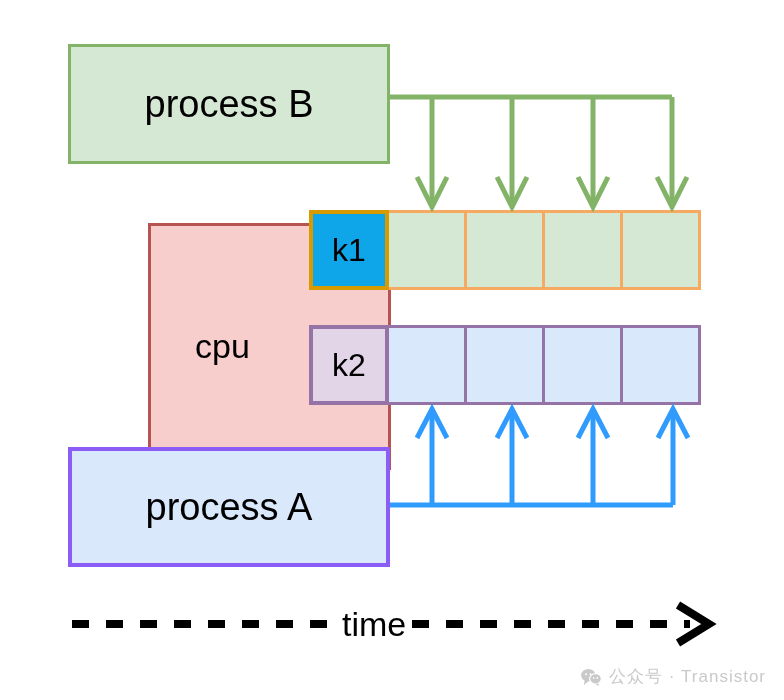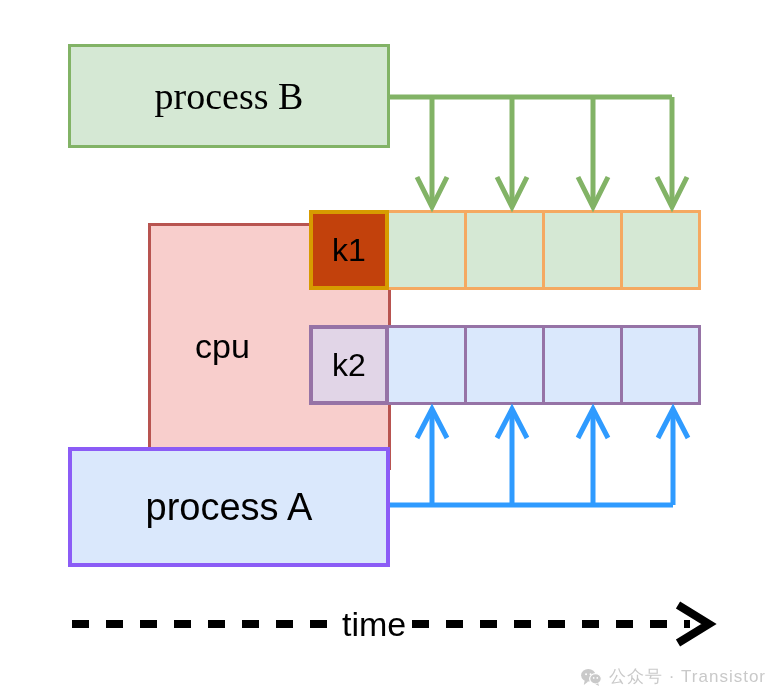--- a/index.html
+++ b/index.html
@@ -19,45 +19,44 @@
   }
   .box {
     position: absolute;
     box-sizing: border-box;
     display: flex;
     align-items: center;
     justify-content: center;
     color: #000000;
   }
   #process-b-box {
-    left: 68px; top: 44px; width: 322px; height: 104px;
+    left: 68px; top: 44px; width: 322px; height: 120px;
     background: #d5e8d4;
     border: 3px solid #82b366;
     font-size: 38px;
-    font-family: Liberation Serif, serif;
   }
   #process-a-box {
     left: 68px; top: 447px; width: 322px; height: 120px;
     background: #dae8fc;
     border: 4px solid #8b5cf6;
     font-size: 38px;
   }
   #cpu-box {
     left: 148px; top: 183px; width: 243px; height: 247px;
     background: #f8cecc;
     border: 3px solid #b85450;
     font-size: 34px;
     justify-content: flex-start;
     padding-left: 44px;
     align-items: center;
     margin-top: 40px;
   }
   #k1-box {
     left: 309px; top: 210px; width: 80px; height: 80px;
-    background: #c2410c;
+    background: #0ea5e9;
     border: 4px solid #d79b00;
     font-size: 32px;
     z-index: 6;
   }
   #k2-box {
     left: 309px; top: 325px; width: 80px; height: 80px;
     background: #e1d5e7;
     border: 4px solid #9673a6;
     font-size: 32px;
     z-index: 6;

